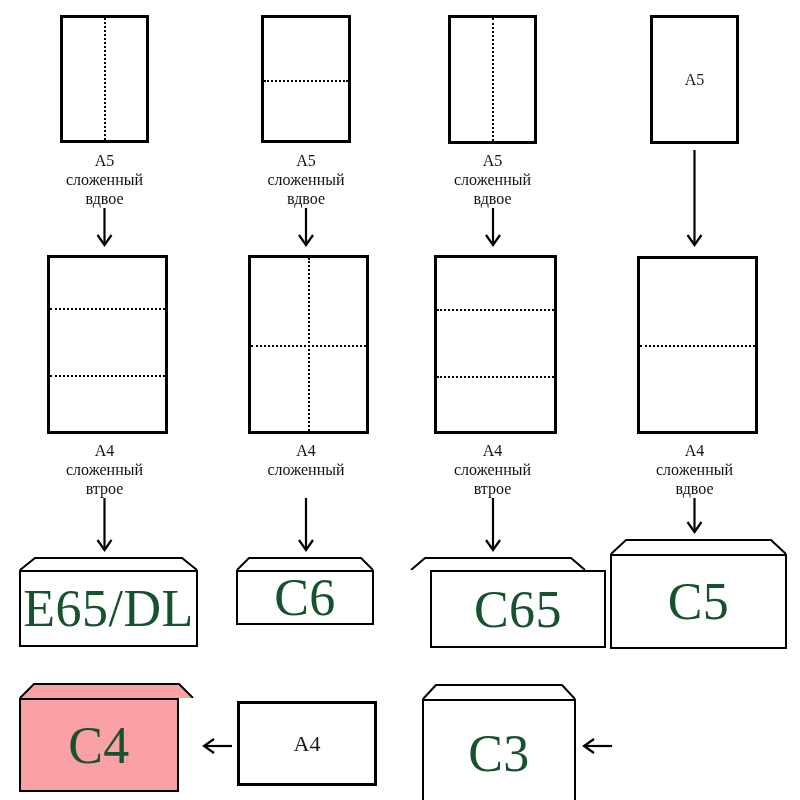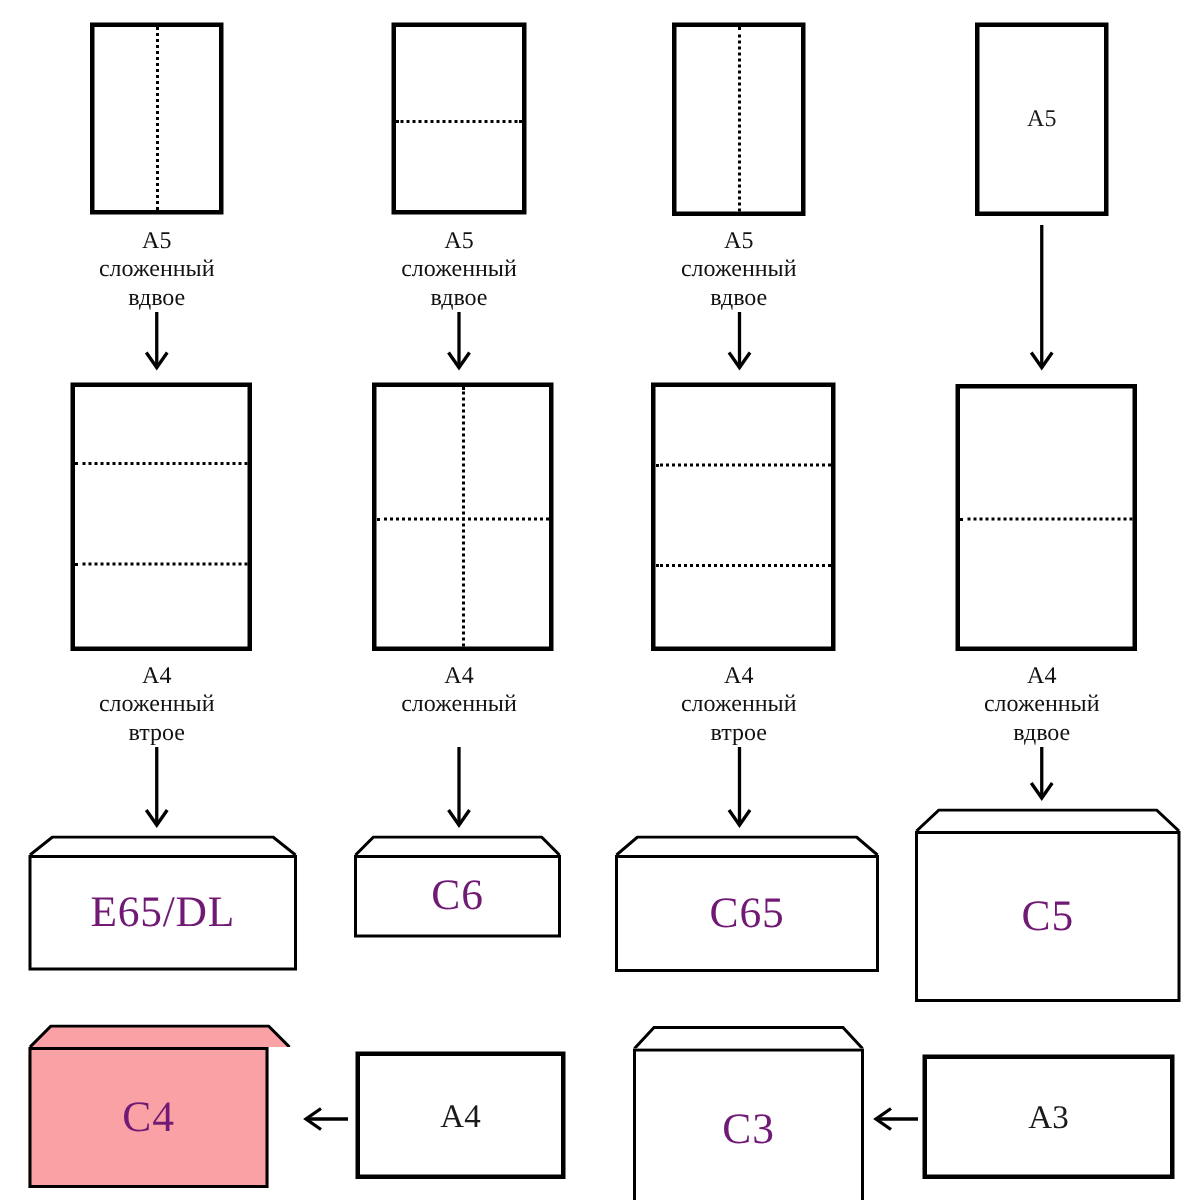--- a/index.html
+++ b/index.html
@@ -50,22 +50,22 @@
   .env .flap { display: block; }
   .env .env-body {
     box-sizing: border-box;
     border: 2px solid #000;
     background: #fff;
     display: flex;
     align-items: center;
     justify-content: center;
   }
   .env .env-label {
-    font-size: 29px;
-    color: #701a75;
+    font-size: 52px;
+    color: #14532d;
     letter-spacing: 0.5px;
   }
   .plain-rect {
     position: absolute;
     box-sizing: border-box;
     border: 3px solid #000;
     background: #fff;
     display: flex;
     align-items: center;
     justify-content: center;
@@ -168,30 +168,30 @@
     </svg>
     <div class="env-body" style="width:138px; height:55px;">
       <span class="env-label">C6</span>
     </div>
   </div>
 
   <div class="env" style="left:410px; top:557px; width:176px;">
     <svg class="flap" width="176" height="13" viewBox="0 0 176 13" preserveAspectRatio="none">
       <path d="M1,13 L15,1 L161,1 L175,13" fill="#ffffff" stroke="#000" stroke-width="2"></path>
     </svg>
-    <div class="env-body" style="width:176px; height:78px;">
+    <div class="env-body" style="width:176px; height:78px;margin-left:20px;">
       <span class="env-label">C65</span>
     </div>
   </div>
 
   <div class="env" style="left:610px; top:539px; width:177px;">
     <svg class="flap" width="177" height="15" viewBox="0 0 177 15" preserveAspectRatio="none">
       <path d="M1,15 L16,1 L161,1 L176,15" fill="#ffffff" stroke="#000" stroke-width="2"></path>
     </svg>
-    <div class="env-body" style="width:177px; height:114px;">
+    <div class="env-body" style="width:177px; height:95px;">
       <span class="env-label">C5</span>
     </div>
   </div>
 
   <div class="env" style="left:19px; top:683px; width:175px;">
     <svg class="flap" width="175" height="15" viewBox="0 0 175 15" preserveAspectRatio="none">
       <path d="M1,15 L15,1 L160,1 L174,15" fill="#f9a1a5" stroke="#000" stroke-width="2"></path>
     </svg>
     <div class="env-body" style="width:160px; height:94px; background:#f9a1a5;">
       <span class="env-label">C4</span>
@@ -204,23 +204,20 @@
 
   <div class="env" style="left:422px; top:684px; width:154px;">
     <svg class="flap" width="154" height="15" viewBox="0 0 154 15" preserveAspectRatio="none">
       <path d="M1,15 L14,1 L140,1 L153,15" fill="#ffffff" stroke="#000" stroke-width="2"></path>
     </svg>
     <div class="env-body" style="width:154px; height:108px;">
       <span class="env-label">C3</span>
     </div>
   </div>
 
-  <div class="plain-rect" style="left:615px; top:703px; width:168px; height:83px;">
-    <span class="rect-label">A3</span>
-  </div>
 
   <svg class="arrows-overlay" width="800" height="800" viewBox="0 0 800 800">
     <defs>
       <marker id="ah" markerUnits="userSpaceOnUse" markerWidth="18" markerHeight="18" refX="13" refY="9" orient="auto">
         <path d="M3,2 L13,9 L3,16" fill="none" stroke="#000" stroke-width="2.2"></path>
       </marker>
     </defs>
     <g stroke="#000" stroke-width="2.2" fill="none">
       <line x1="104.5" y1="208" x2="104.5" y2="245" marker-end="url(#ah)"></line>
       <line x1="306" y1="208" x2="306" y2="245" marker-end="url(#ah)"></line>

